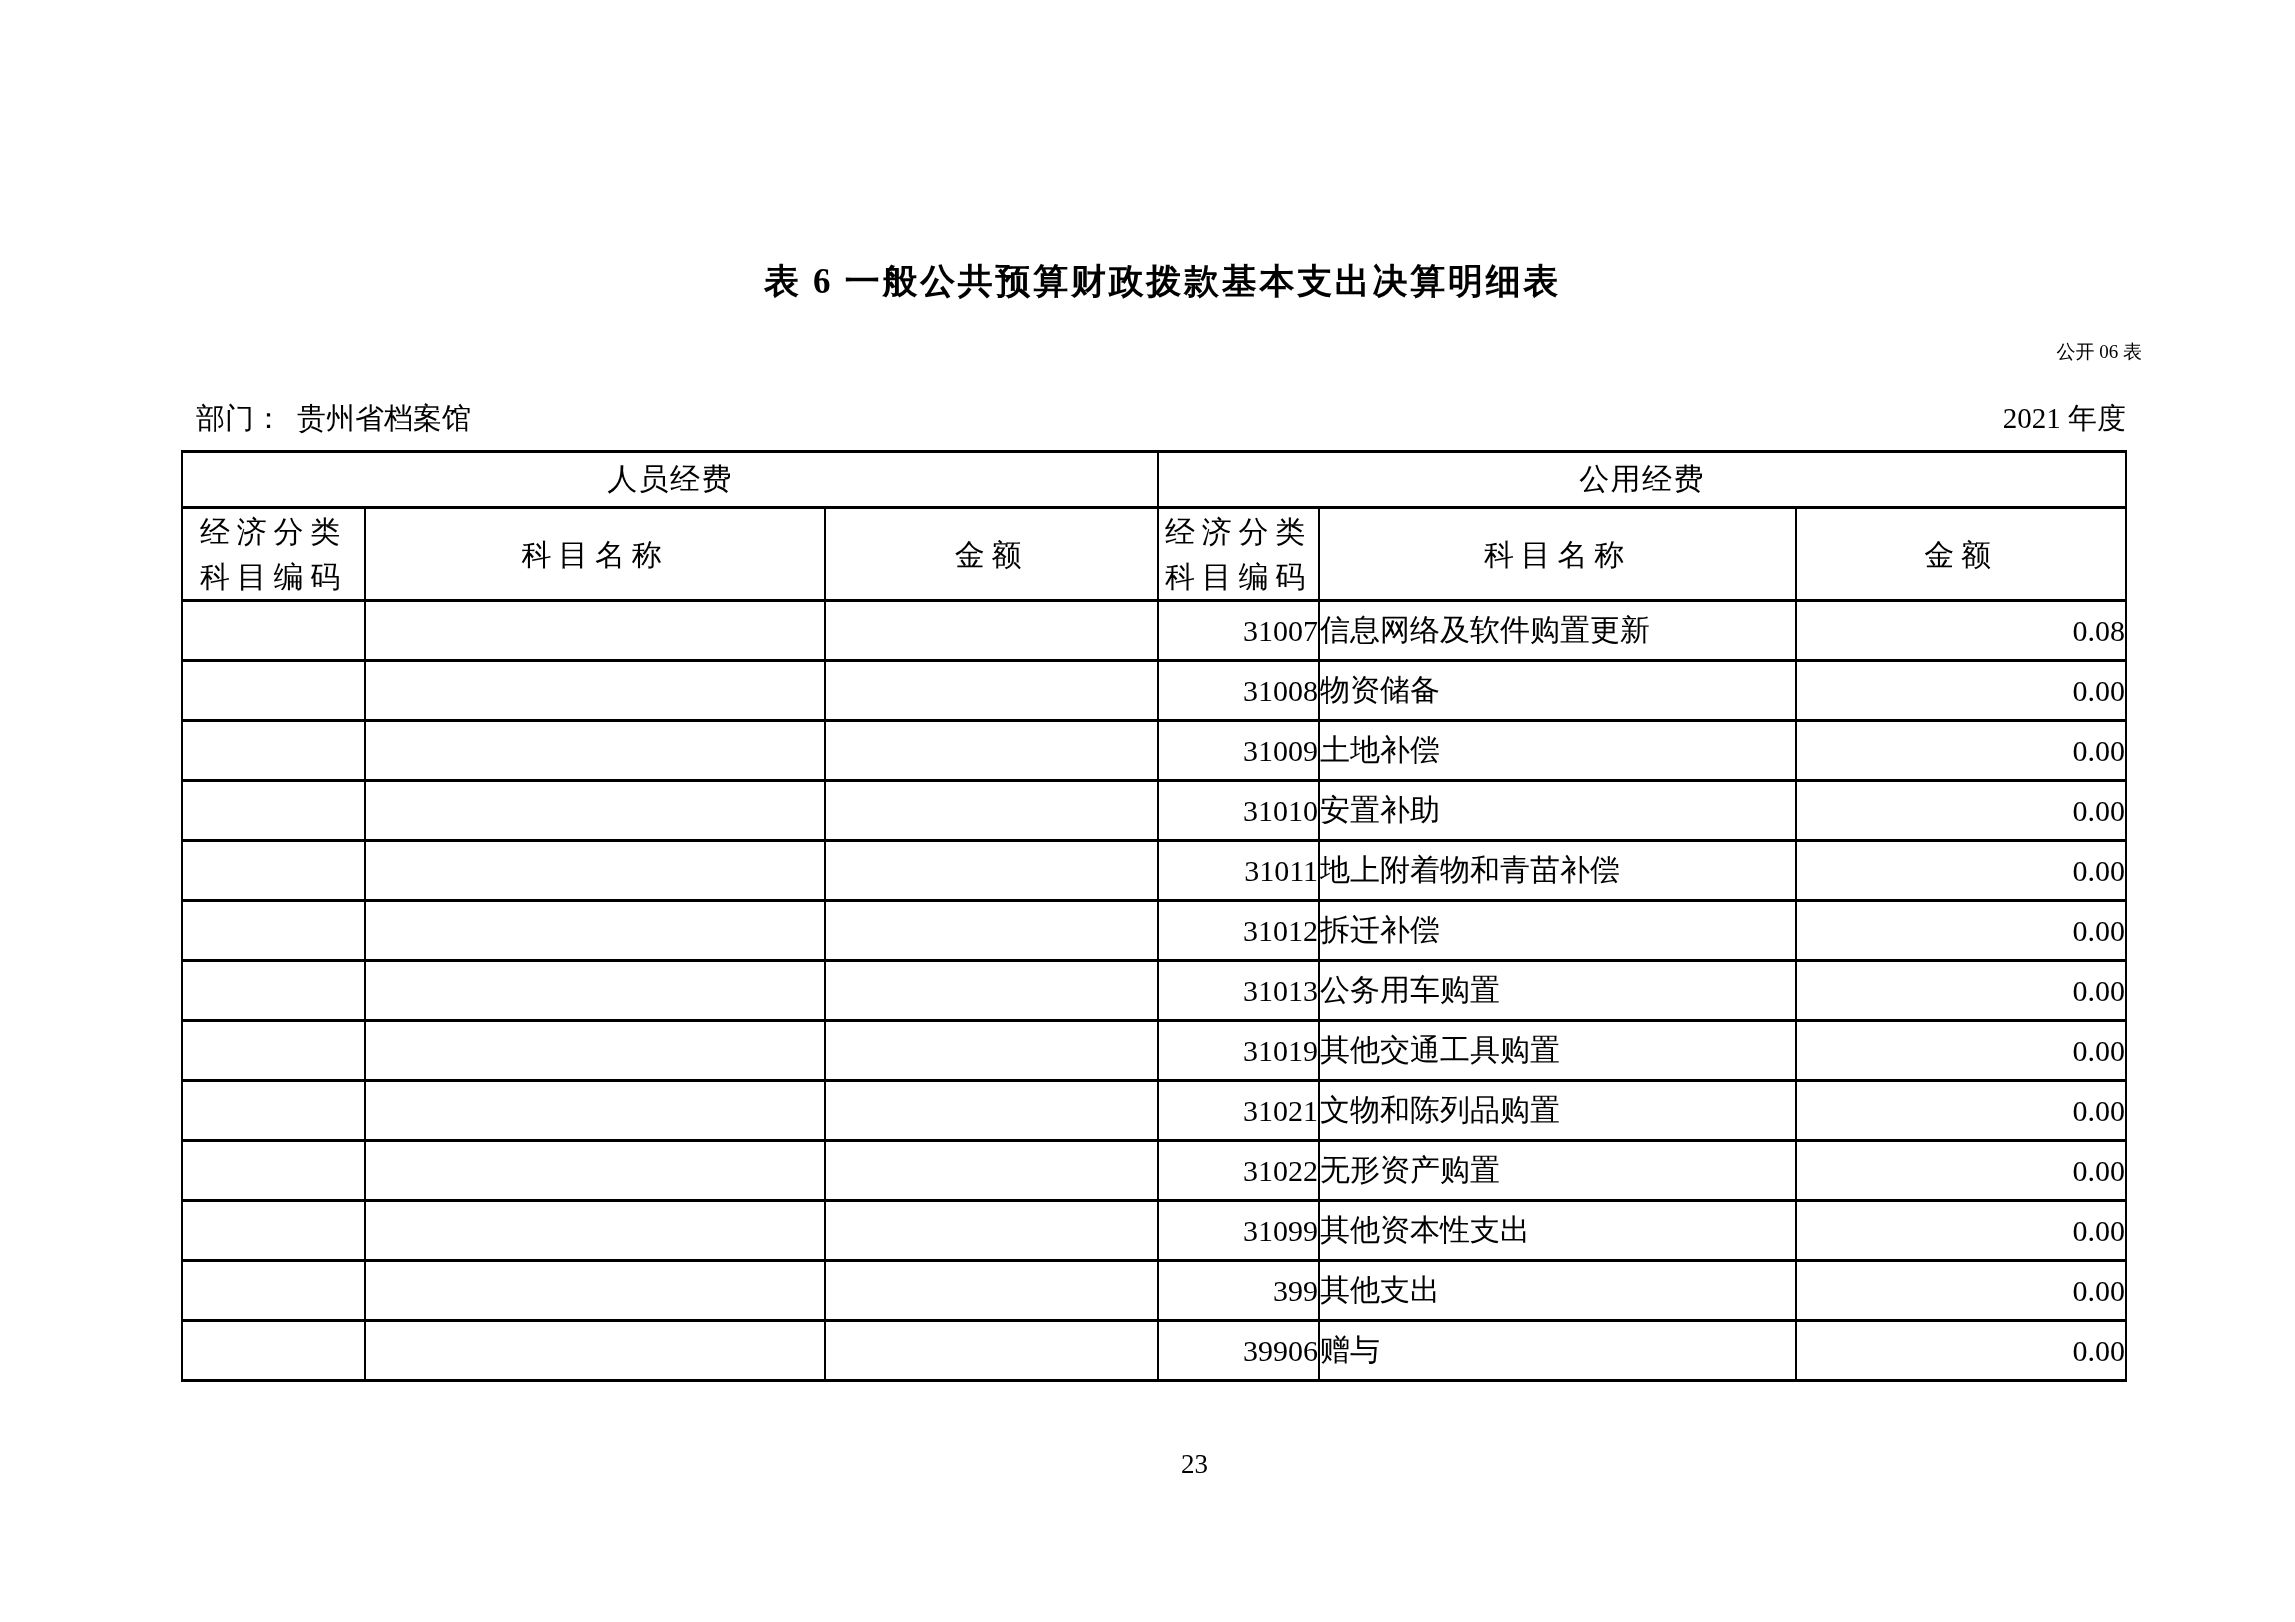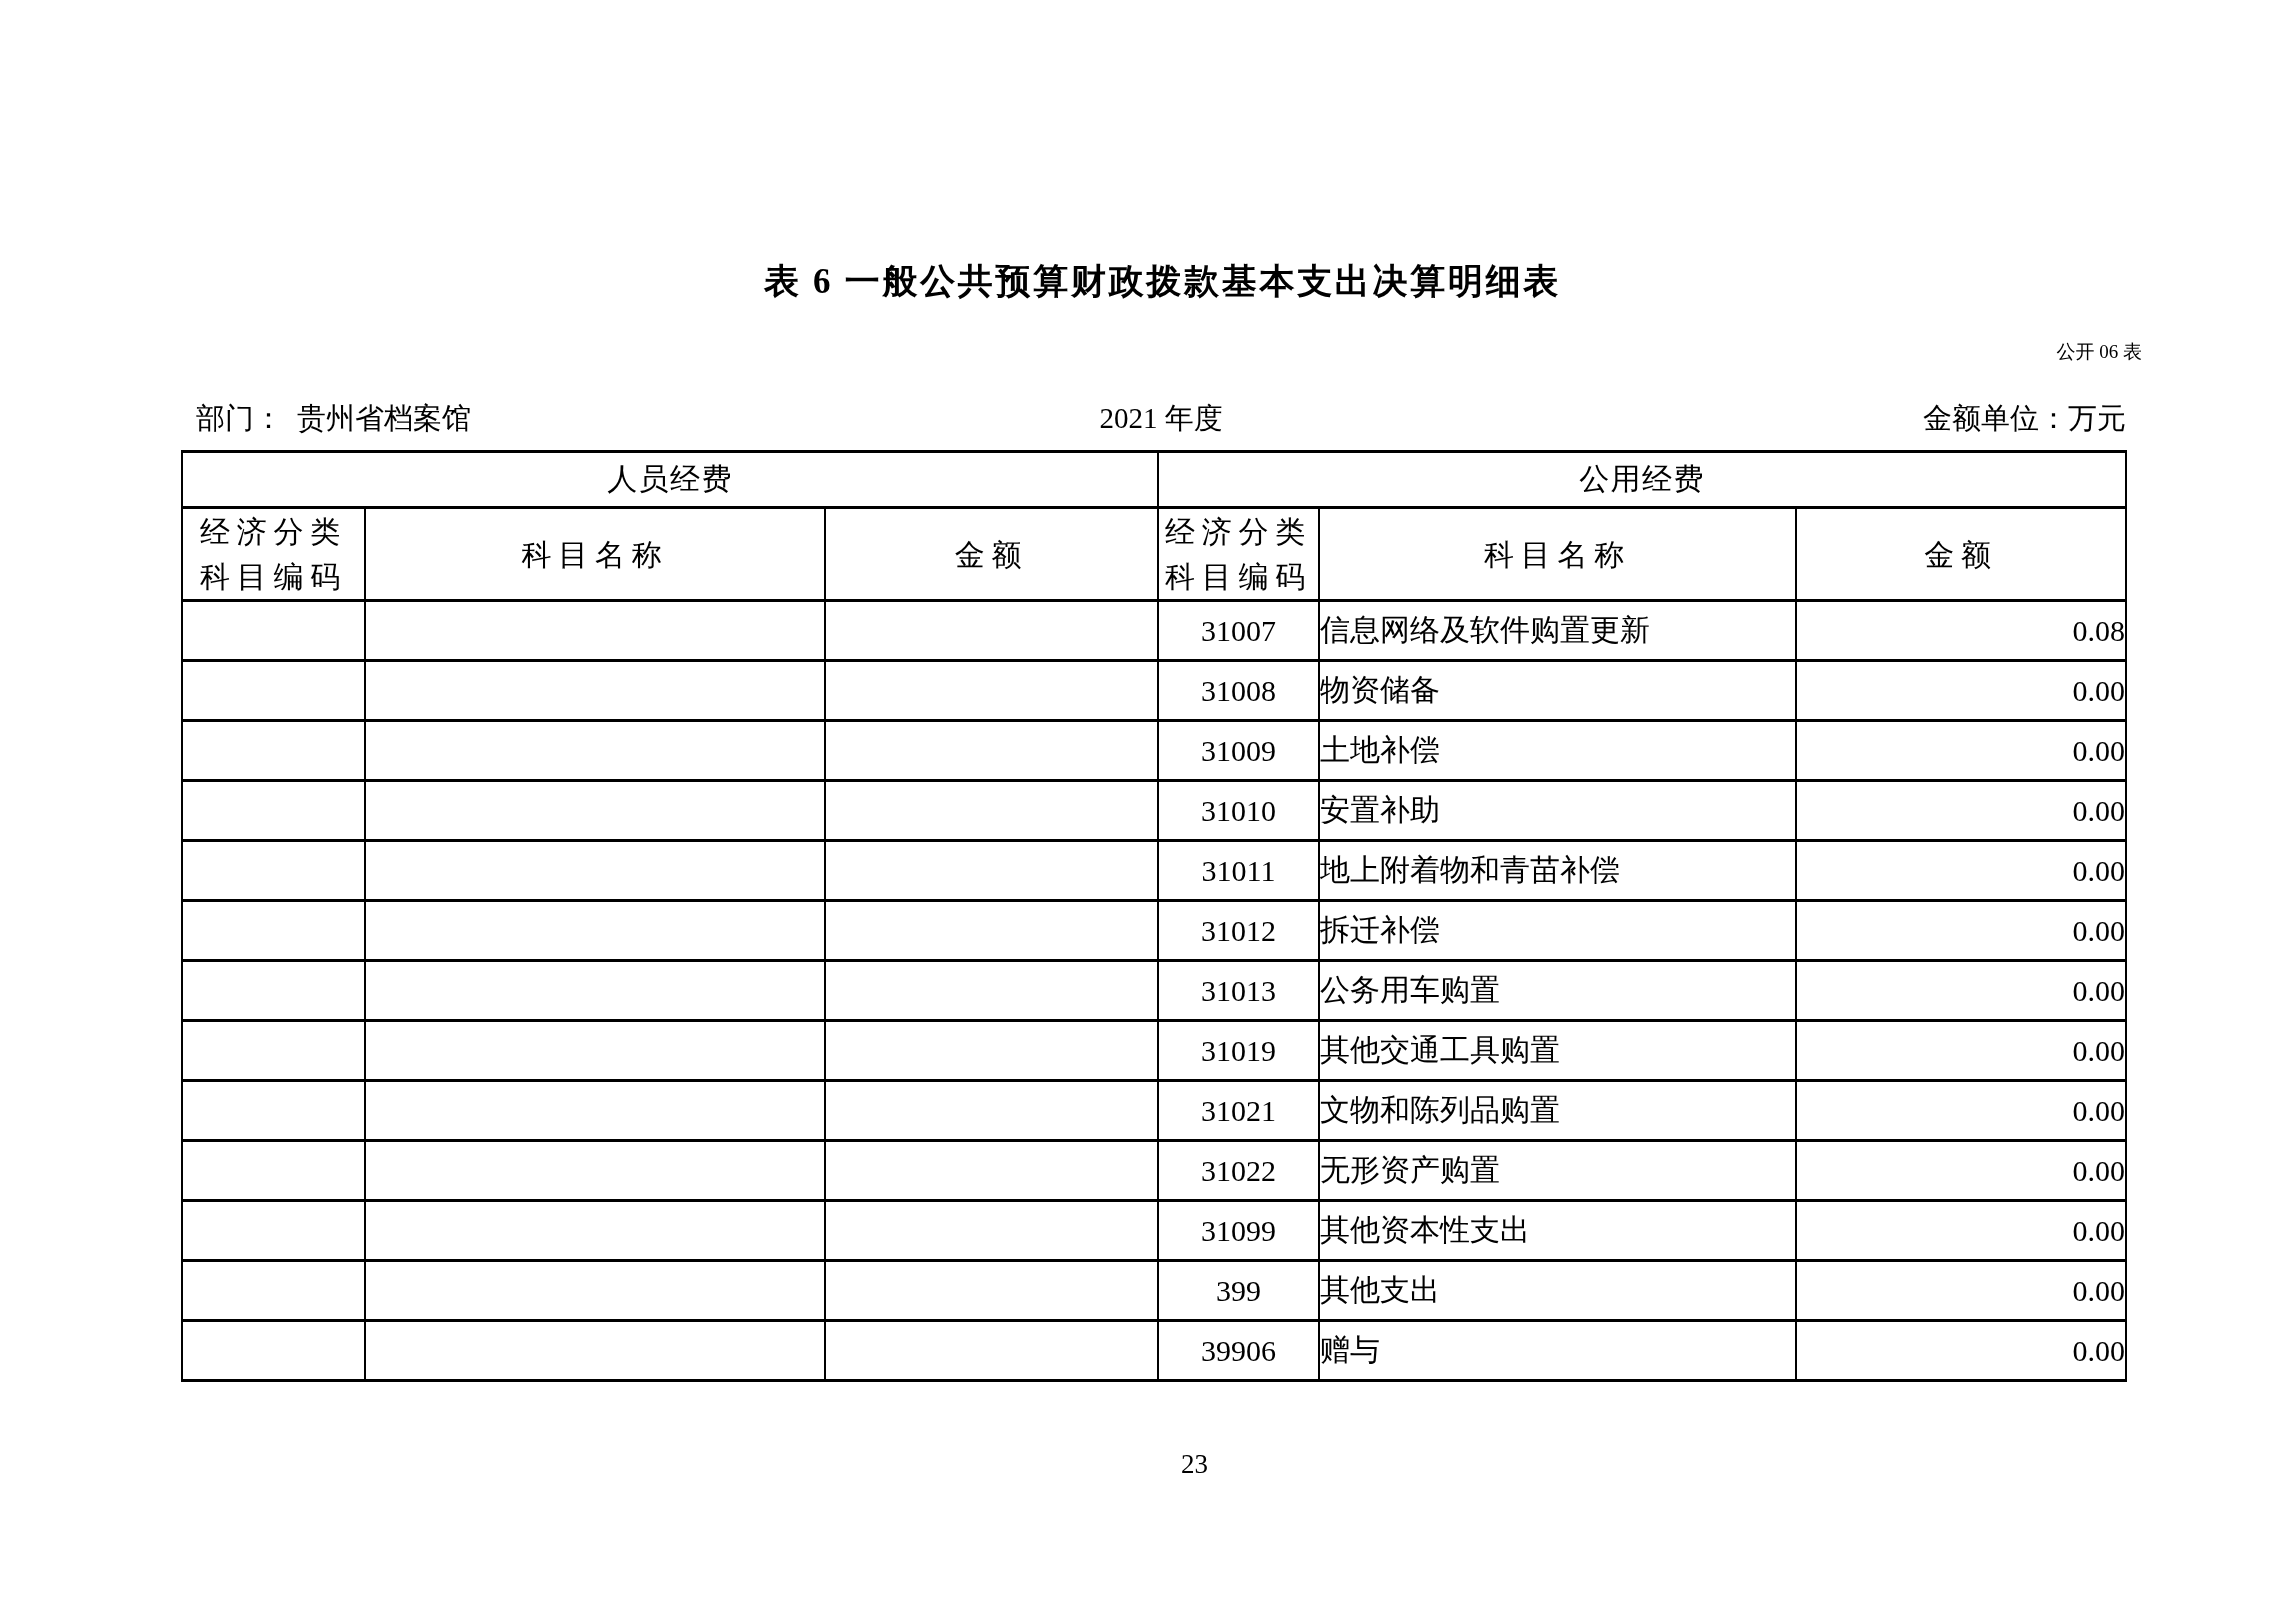--- a/index.html
+++ b/index.html
@@ -40,42 +40,41 @@
     padding: 0; overflow: hidden; white-space: nowrap;
   }
   thead tr.group-row th {
     height: 53px; font-weight: normal; text-align: center; letter-spacing: 1.4px;
   }
   thead tr.cols-row th {
     height: 83px; font-weight: normal; text-align: center;
     letter-spacing: 6.8px; line-height: 1.5;
   }
   tbody td { height: 57px; }
-  td.code   { text-align: center;  padding-left: 11px; }
+  td.code   { text-align: right;  padding-left: 11px; }
   td.name   { text-align: left;  padding-left: 13.6px; }
   td.amount { text-align: right; padding-right: 9.5px; }
 
   .page-num {
     position: absolute; top: 1449px; left: 0; width: 100%;
     text-align: center; font-size: 27px; margin-left: 47px;
   }
 </style>
 </head>
 <body>
 
 <h1 class="title">表 6  一般公共预算财政拨款基本支出决算明细表</h1>
 
 <div class="table-code">公开 06 表</div>
 
 <div class="meta">
   <div class="meta-left">
     <span>部门：</span><span class="dept-value">贵州省档案馆</span>
   </div>
   <div class="meta-center">2021 年度</div>
-  <div class="meta-right">金额单位：万元</div>
 </div>
 
 <table class="budget">
   <colgroup>
     <col style="width:183px">
     <col style="width:460px">
     <col style="width:333px">
     <col style="width:161px">
     <col style="width:477px">
     <col style="width:330px">

